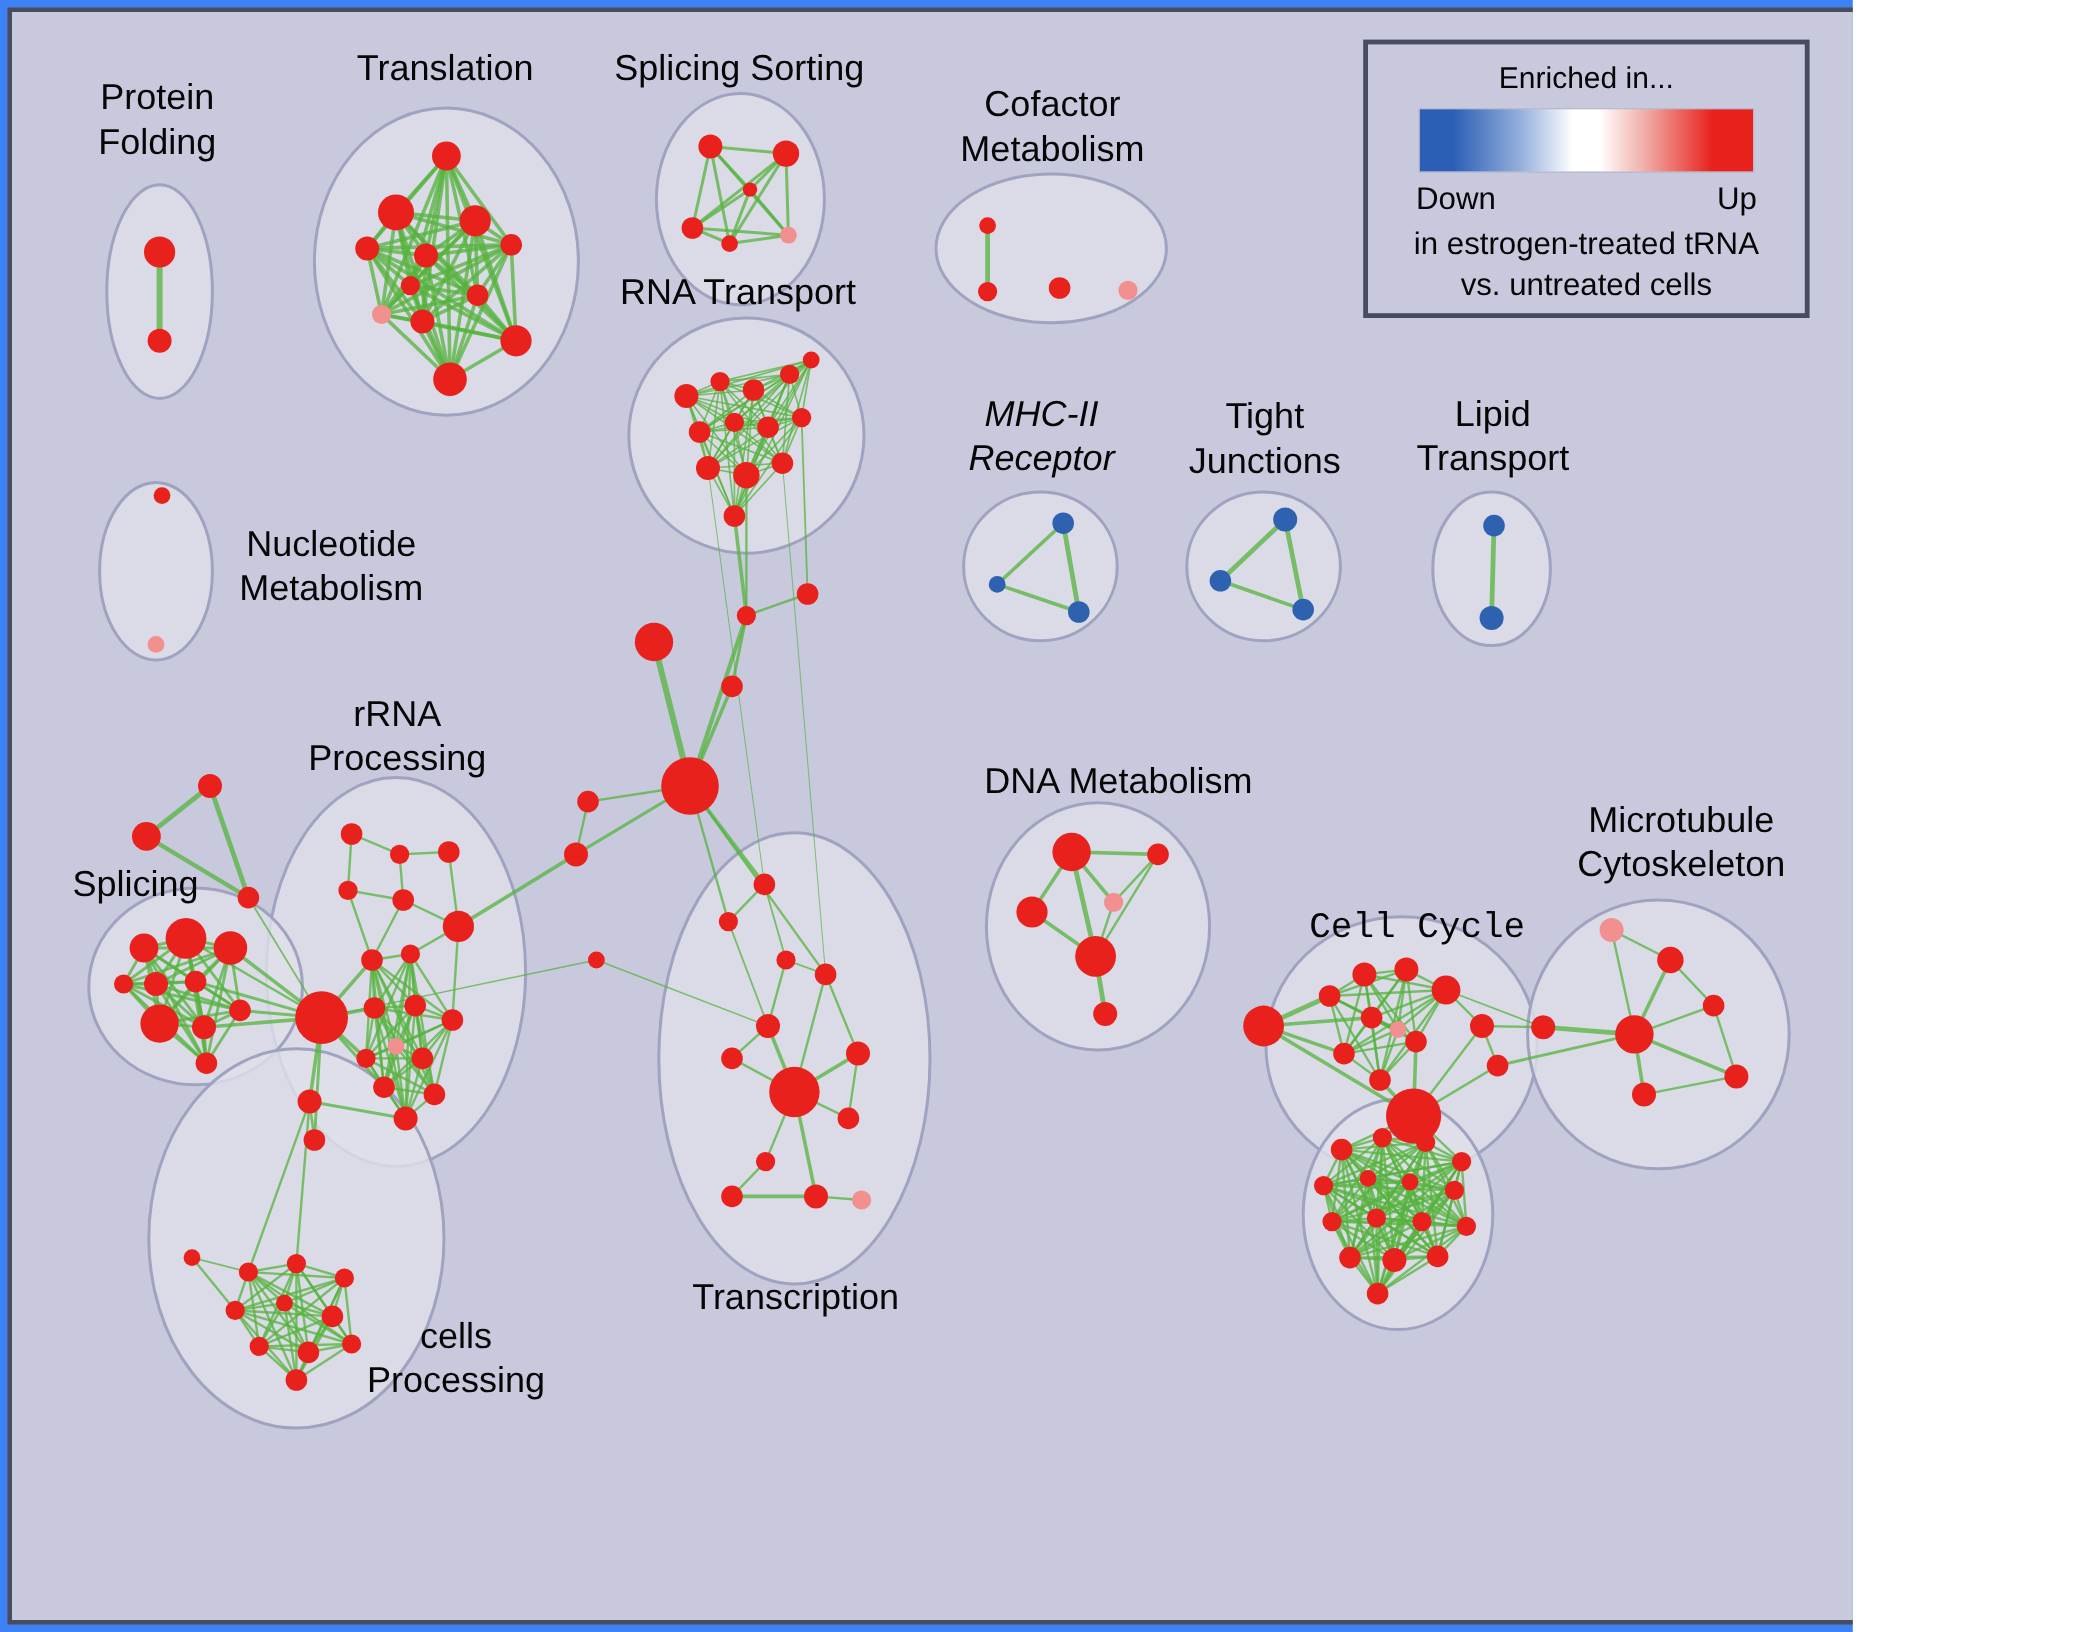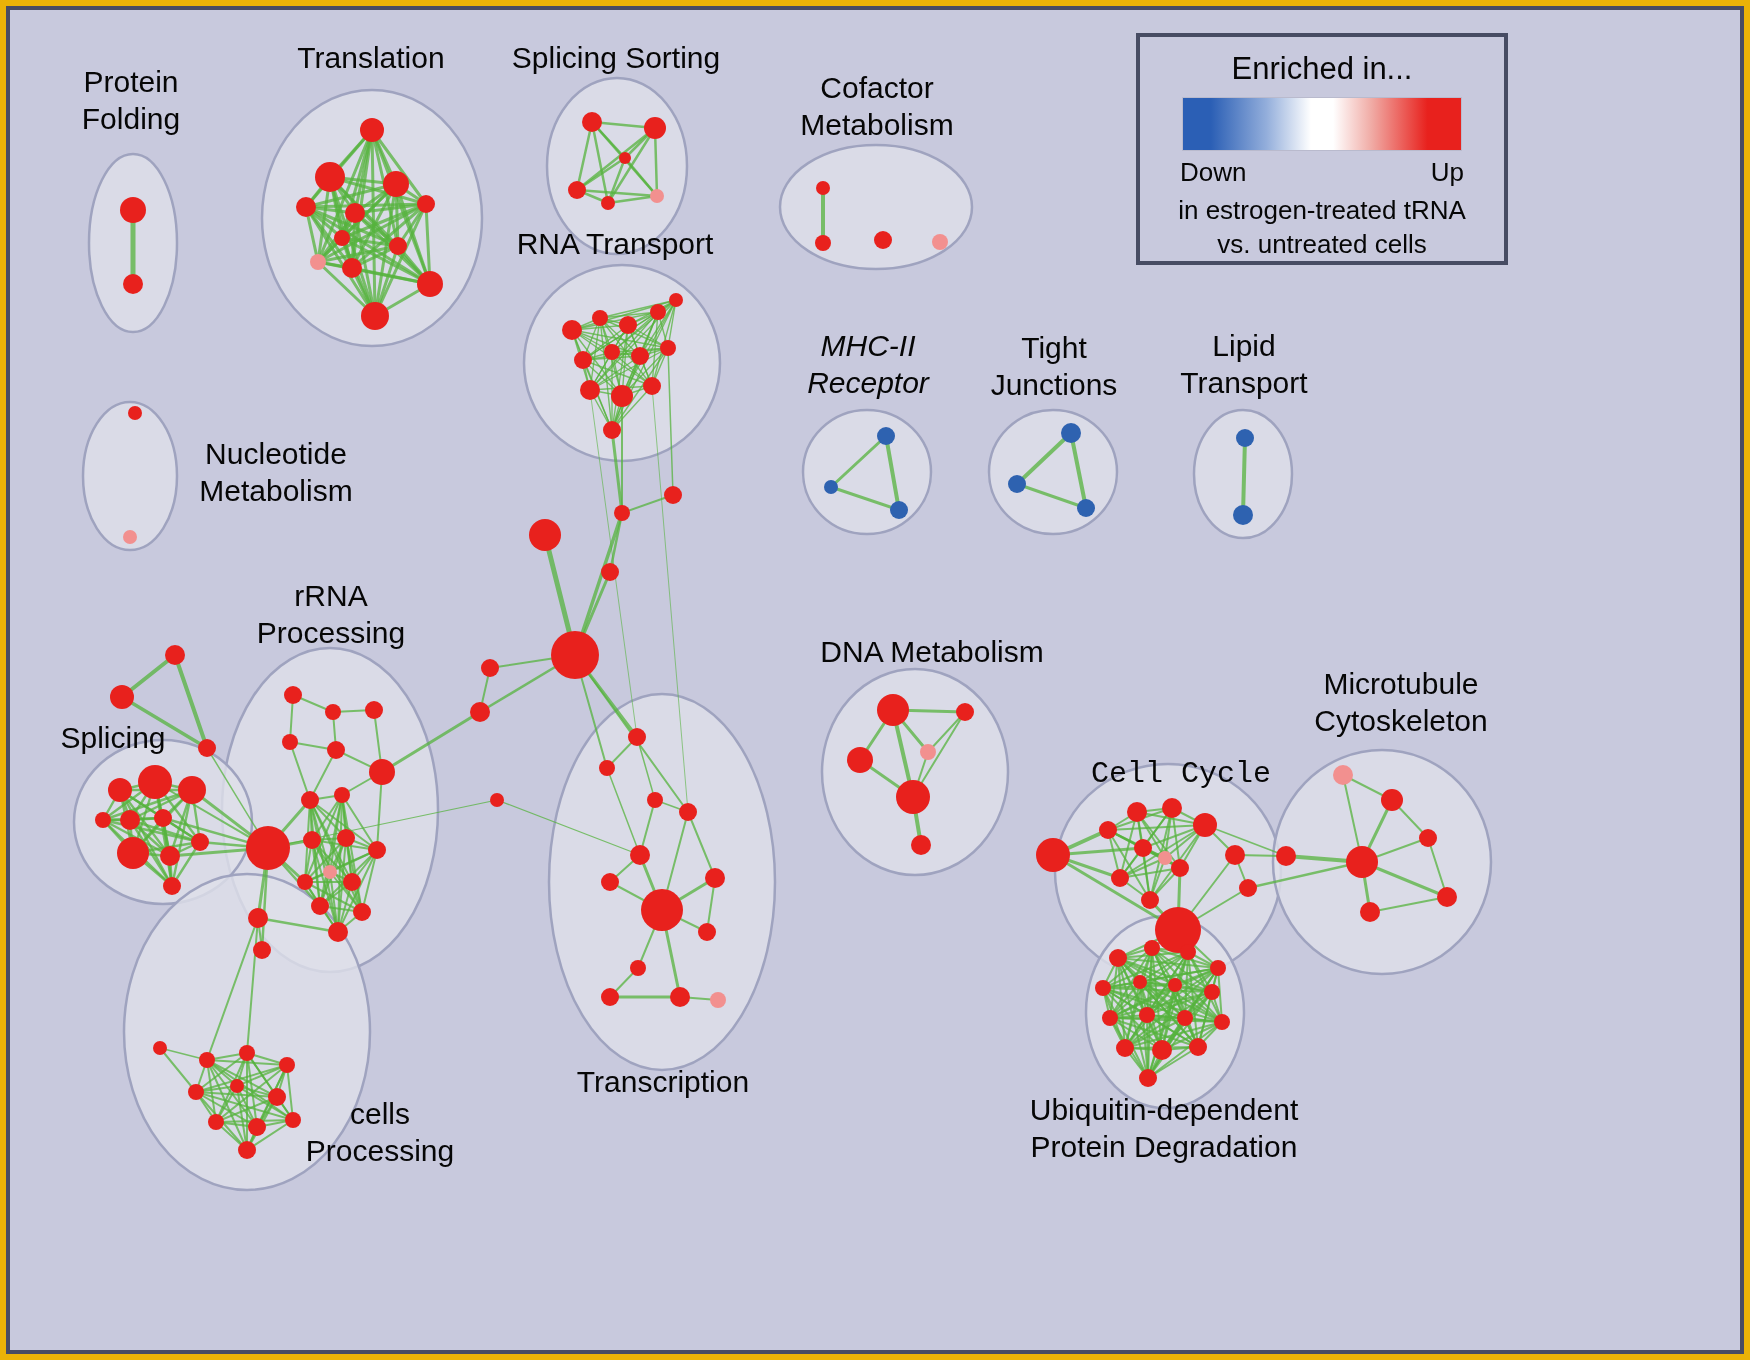--- a/index.html
+++ b/index.html
@@ -1,36 +1,36 @@
 <!DOCTYPE html>
 <html><head>
 <meta charset="utf-8">
 <style>
   html,body { margin:0; padding:0; background:#ffffff; }
   #canvas {
-    position:relative; width:1750px; height:1360px; overflow:hidden;
-    font-family:"Liberation Sans", sans-serif; background:#eab308;
+    position:relative; width:1544px; height:1360px; overflow:hidden;
+    font-family:"Liberation Sans", sans-serif; background:#3b82f6;
   }
   #bg {
     position:absolute; left:6px; top:6px; width:1738px; height:1348px;
     box-sizing:border-box; border:4px solid #474c63; background:#c8c9dd;
   }
   #network { position:absolute; left:0; top:0; }
   #labels-layer { position:absolute; left:0; top:0; width:1750px; height:1360px; pointer-events:none; }
   .cluster-label {
     position:absolute; transform:translateX(-50%);
     text-align:center; white-space:pre-line;
     font-size:30px; line-height:1.22; color:#060606;
   }
   .legend {
     position:absolute; left:1136px; top:33px; width:372px; height:232px;
     box-sizing:border-box; border:4px solid #474c63; text-align:center;
     color:#060606;
   }
-  .legend-title { font-size:31px; margin-top:14px; }
+  .legend-title { font-size:25px; margin-top:14px; }
   .legend-gradient {
     height:52px; margin:10px 42px 0 42px;
     border:1px solid #b9bacd;
     background:linear-gradient(90deg,
       #2b5fb5 0%, #2b5fb5 10%, #93aedb 30%, #ffffff 46%, #ffffff 54%,
       #f0aaa4 68%, #e8211d 88%, #e8211d 100%);
   }
   .legend-row {
     display:flex; justify-content:space-between;
     padding:0 40px; font-size:26px; margin-top:6px;
@@ -816,22 +816,20 @@
       <div class="cluster-label" style="left: 331px; top: 578px; color: rgb(6, 6, 6);">rRNA
 Processing</div>
       <div class="cluster-label" style="left: 113px; top: 720px; color: rgb(6, 6, 6);">Splicing</div>
       <div class="cluster-label" style="left: 932px; top: 634px; color: rgb(6, 6, 6);">DNA Metabolism</div>
       <div class="cluster-label" style="left: 1181px; top: 756px; color: rgb(6, 6, 6); font-family: Liberation Mono, monospace;">Cell Cycle</div>
       <div class="cluster-label" style="left: 1401px; top: 666px; color: rgb(6, 6, 6);">Microtubule
 Cytoskeleton</div>
       <div class="cluster-label" style="left: 380px; top: 1096px; color: rgb(6, 6, 6);">cells
 Processing</div>
       <div class="cluster-label" style="left: 663px; top: 1064px; color: rgb(6, 6, 6);">Transcription</div>
-      <div class="cluster-label" style="left: 1164px; top: 1092px; color: rgb(6, 6, 6);">Ubiquitin-dependent
-Protein Degradation</div>
     </div>
 
   <div class="legend">
     <div class="legend-title">Enriched in...</div>
     <div class="legend-gradient"></div>
     <div class="legend-row">
       <span>Down</span>
       <span>Up</span>
     </div>
     <div class="legend-caption">

